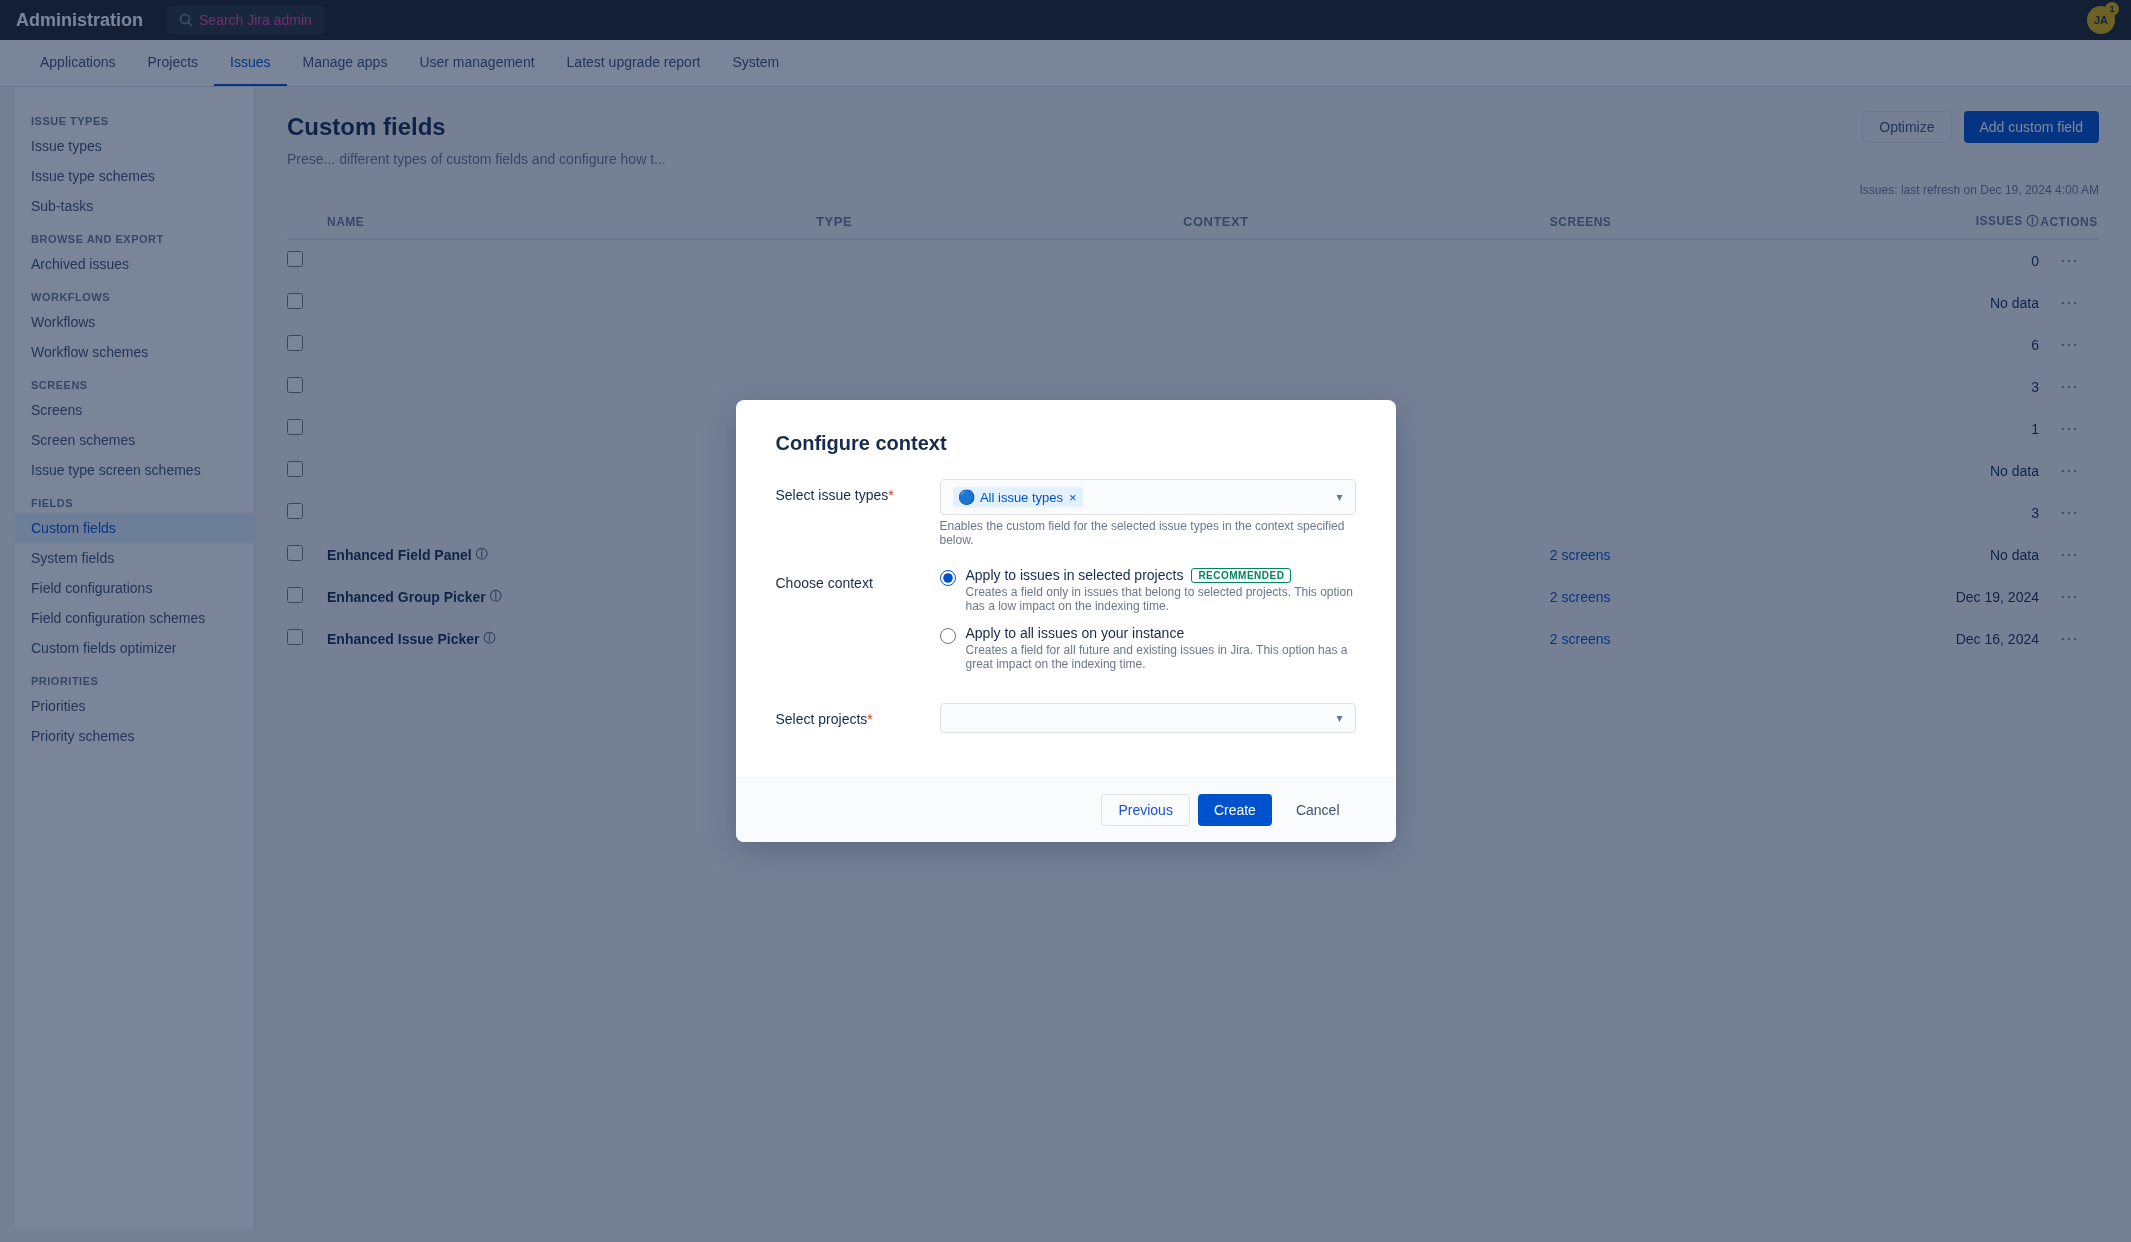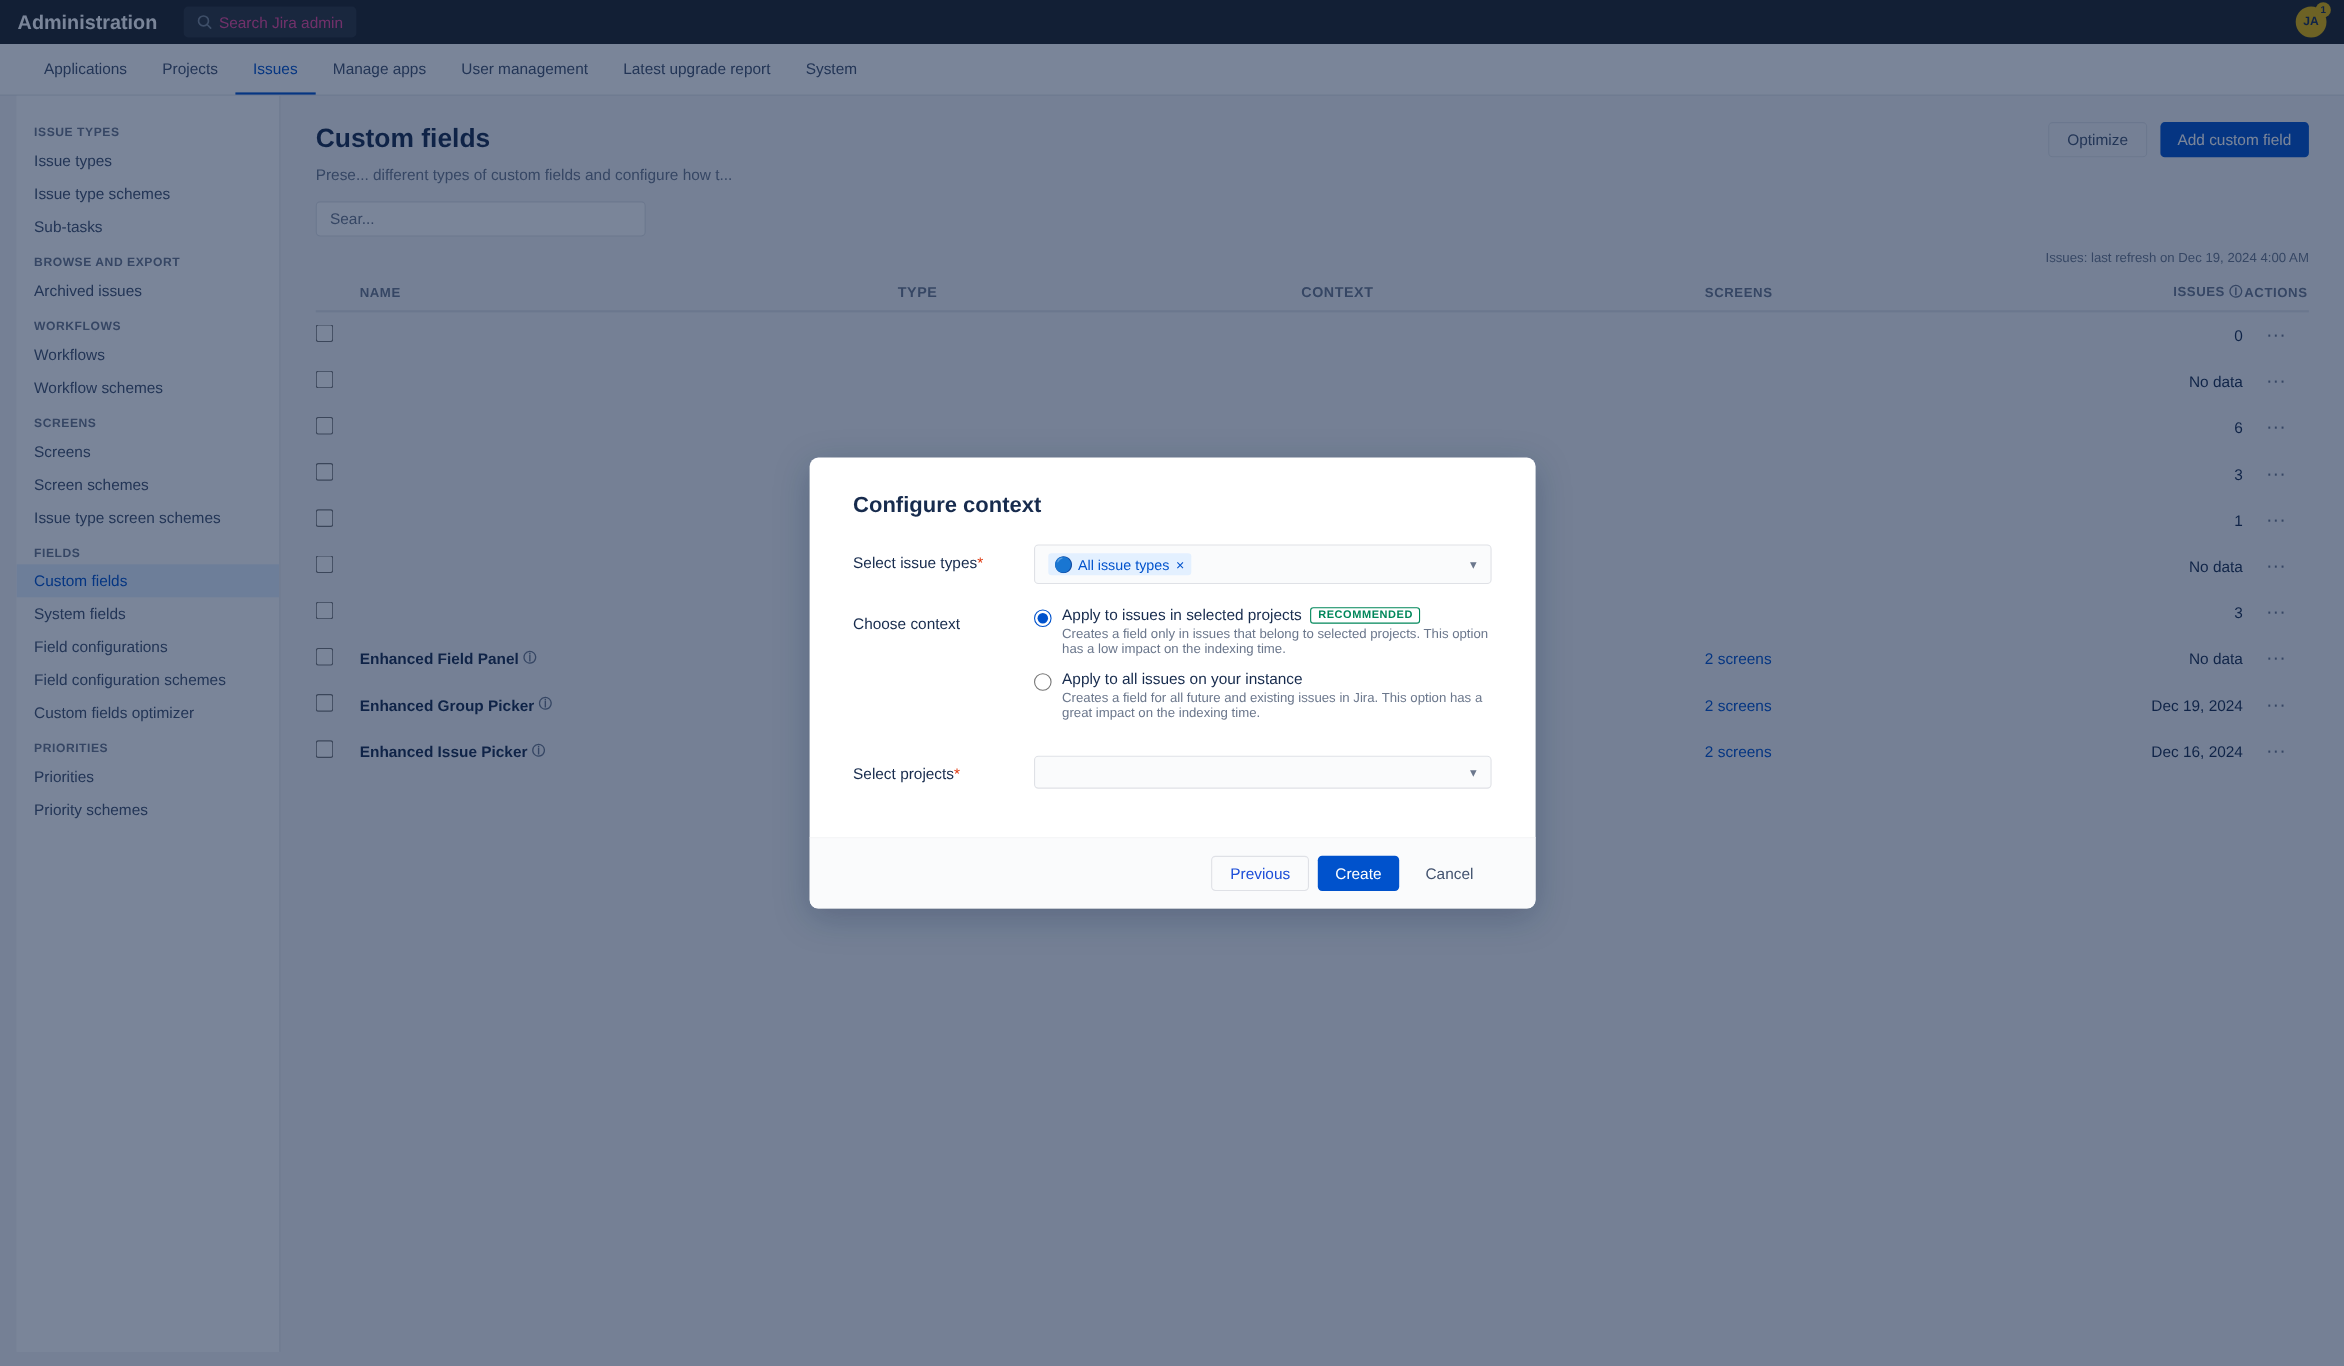--- a/index.html
+++ b/index.html
@@ -156,23 +156,20 @@
   <main class="main">
     <div class="page-header">
       <h1 class="page-title">Custom fields</h1>
       <div class="page-header-actions">
         <button class="btn-optimize">Optimize</button>
         <button class="btn-primary">Add custom field</button>
       </div>
     </div>
     <p class="page-desc">Prese... different types of custom fields and configure how t...</p>
 
-    <div class="search-bar">
-      <input class="search-input" type="text" placeholder="Sear..." style="">
-    </div>
 
     <div class="refresh-note">Issues: last refresh on Dec 19, 2024 4:00 AM</div>
 
     <div class="table-header-row">
       <div class="col-check"></div>
       <div class="col-name">Name</div>
       <div class="col-type">Type</div>
       <div class="col-context">Context</div>
       <div class="col-screens">Screens</div>
       <div class="col-issues">Issues ⓘ</div>
@@ -304,20 +301,21 @@
           <div class="select-control">
             <div>
               <span class="select-tag">
                 <span class="tag-icon">🔵</span>
                 <span>All issue types</span>
                 <span class="tag-x">×</span>
               </span>
             </div>
             <span class="chevron-icon">▾</span>
           </div>
+          <div class="hint-text">Enables the custom field for the selected issue types in the context specified below.</div>
         </div>
       </div>
 
       <div class="context-row">
         <div class="form-label">Choose context</div>
         <div class="form-control-wrap">
           <div class="radio-option">
             <input type="radio" name="context" checked="" style="">
             <div>
               <div class="radio-label">

